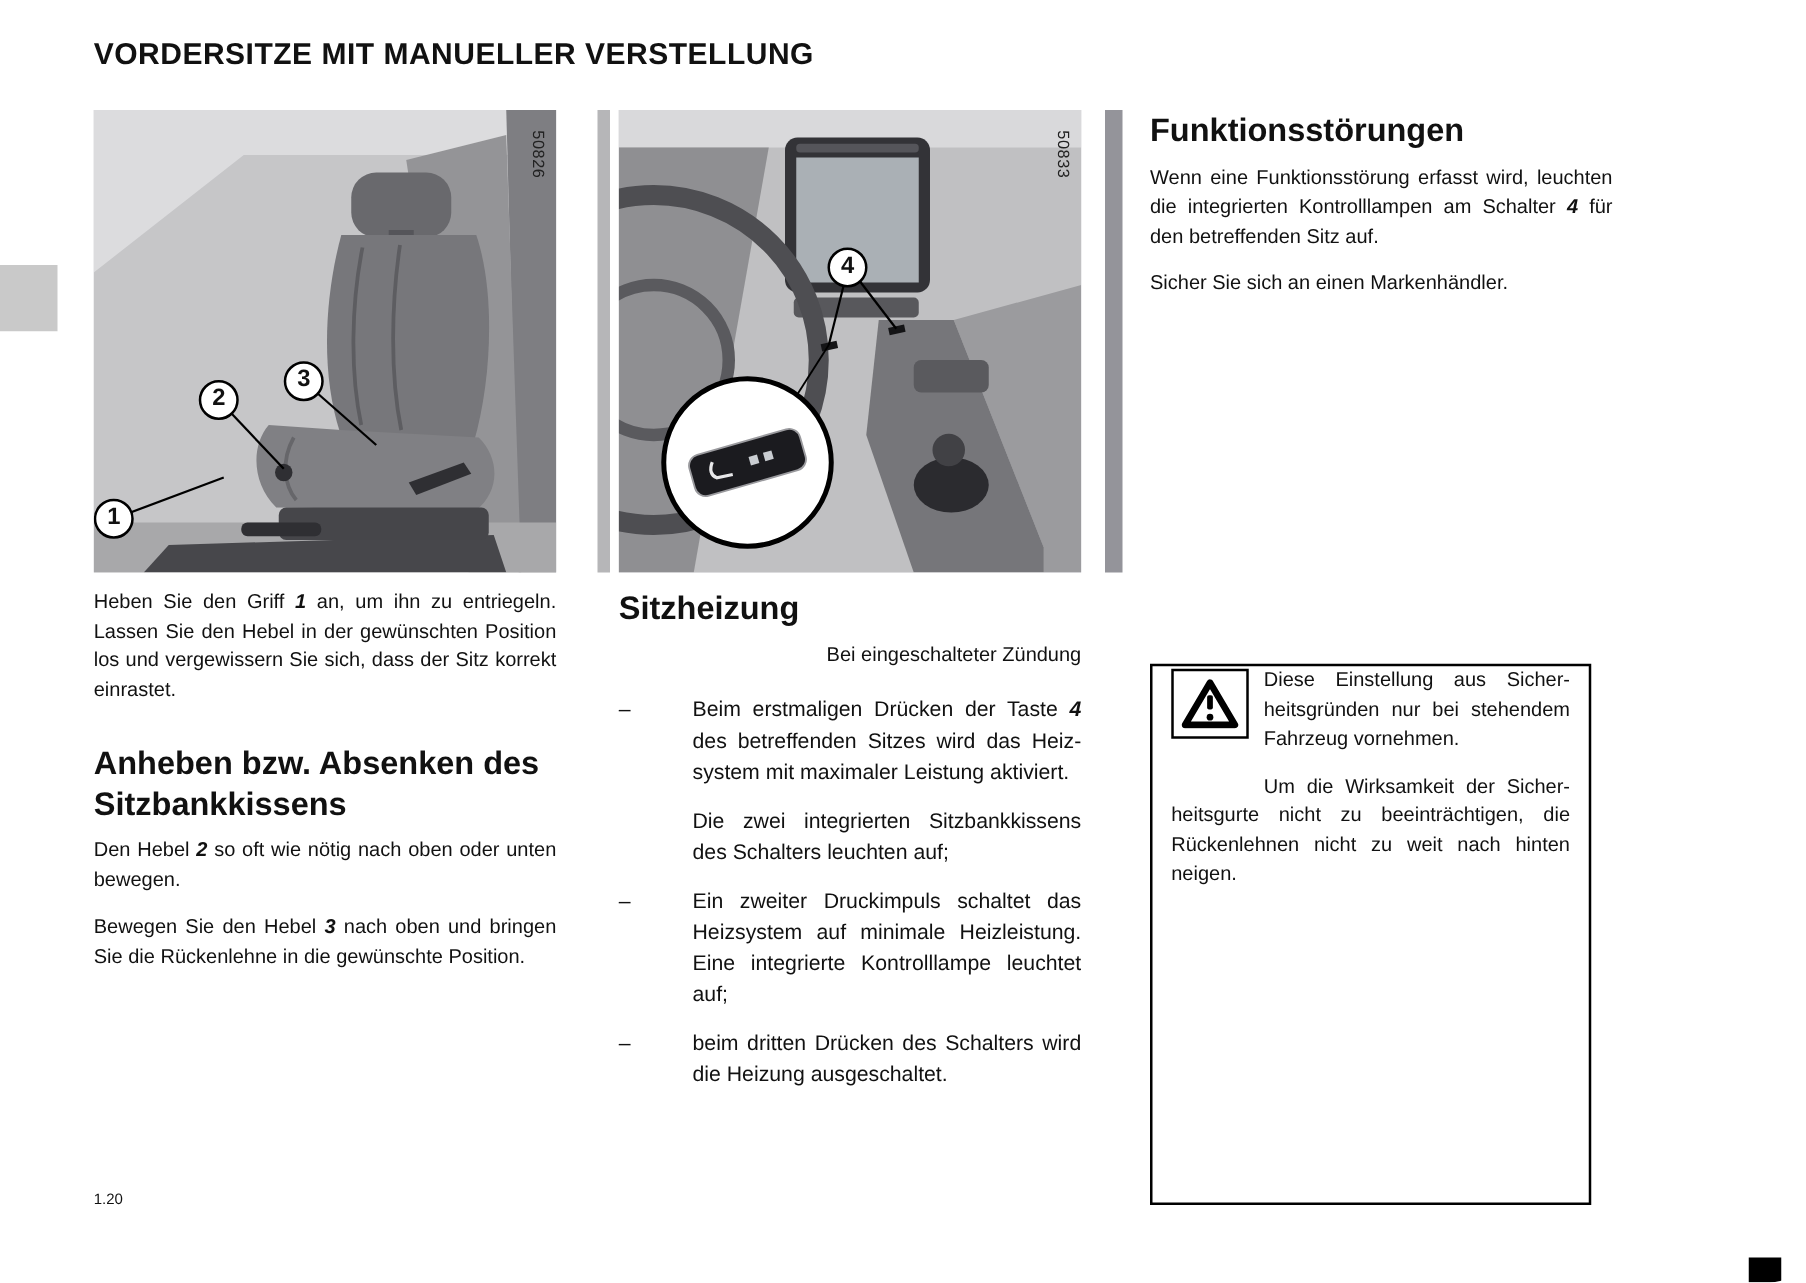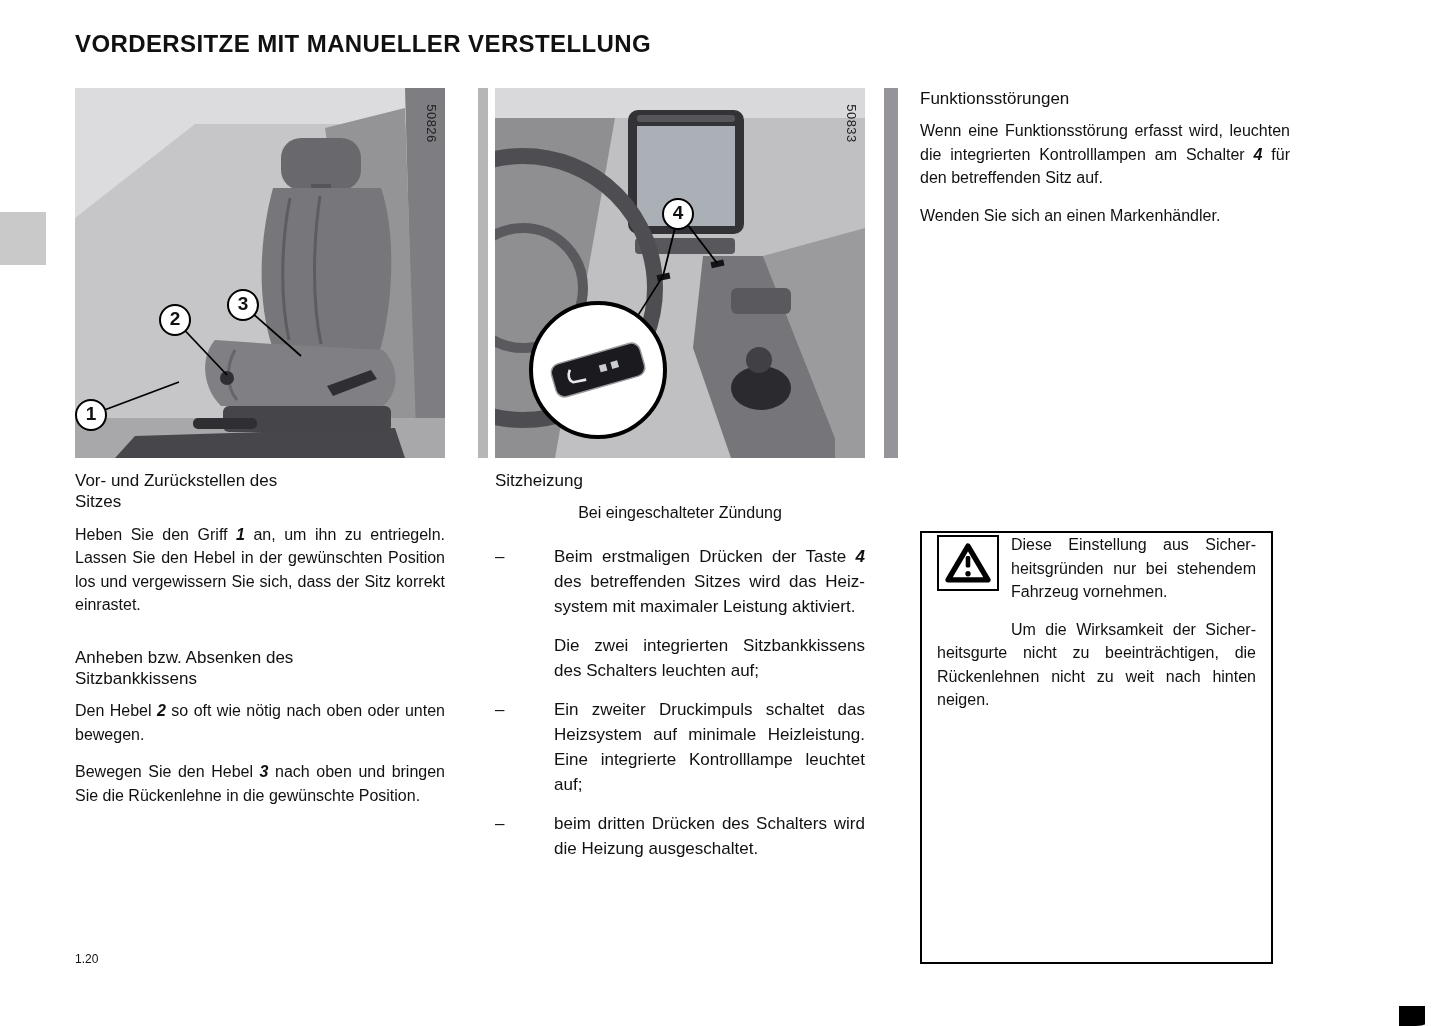--- a/index.html
+++ b/index.html
@@ -16,24 +16,24 @@
   .col { position:absolute; top:88px; width:370px; }
   #col1 { left:75px; } #col2 { left:495px; } #col3 { left:920px; }
   .photo { position:relative; width:370px; height:370px; background:#c4c4c6; overflow:hidden; }
   .photo svg { position:absolute; left:0; top:0; }
   .photo-id { position:absolute; left:333px; top:28px; width:46px; text-align:center;
     transform:rotate(90deg); font-size:13px; color:#222; letter-spacing:.5px; }
   .callout { position:absolute; width:32px; height:32px; border-radius:50%; background:#fff;
     border:2.5px solid #000; font-weight:bold; font-size:19px; line-height:26px; text-align:center; z-index:3; }
   .blocks { margin-top:12px; }
   #col3 .blocks { margin-top:0; }
-  .h2 { font-weight:normal; font-size:17px; line-height:1.25; margin:30px 0 10px; white-space:pre-line; }
+  .h2 { font-weight:bold; font-size:26px; line-height:1.25; margin:30px 0 10px; white-space:pre-line; }
   .blocks .h2:first-child { margin-top:0; }
   .para { font-size:16px; line-height:1.47; text-align:justify; margin:0 0 14px; hyphens:manual; }
-  .para.noj { text-align:center; margin-bottom:20px; }
+  .para.noj { text-align:right; margin-bottom:20px; }
   .li { display:flex; margin:0 0 14px; font-size:17px; line-height:1.47; }
   .dash { flex:0 0 27px; }
   .li-body { flex:1; text-align:justify; hyphens:manual;margin-left:32px; }
   .bi { font-weight:bold; font-style:italic; }
   .warnbox { position:absolute; left:920px; top:531px; width:353px; height:433px;
     border:2px solid #000; padding:0 15px; overflow:hidden; }
   .warn-icon { float:left; width:62px; height:56px; border:2px solid #000; background:#fff;
     display:flex; align-items:center; justify-content:center; margin:2px 12px 4px 0; }
   .warnbox .para.indent { text-indent:74px; }
   .page-number { position:absolute; left:75px; top:952px; font-size:12px; }
@@ -72,22 +72,20 @@
         <path d="M16,327 L104,294" stroke="#000" stroke-width="1.8"></path>
         <path d="M100,232 L152,287" stroke="#000" stroke-width="1.8"></path>
         <path d="M168,217 L226,268" stroke="#000" stroke-width="1.8"></path>
       </svg>
       <div class="callout" style="left:0;top:311px;">1</div>
       <div class="callout" style="left:84px;top:216px;">2</div>
       <div class="callout" style="left:152px;top:201px;">3</div>
       <div class="photo-id">50826</div>
     </div>
     <div class="blocks">
-        <div class="h2">Vor- und Zurückstellen des
-Sitzes</div>
         <p class="para">Heben Sie den Griff <span class="bi">1</span> an, um ihn zu ent­riegeln. Lassen Sie den Hebel in der ge­wünschten Position los und ver­gewissern Sie sich, dass der Sitz korrekt einrastet.</p>
         <div class="h2">Anheben bzw. Absenken des
 Sitzbankkissens</div>
         <p class="para">Den Hebel <span class="bi">2</span> so oft wie nötig nach oben oder unten bewegen.</p>
         <p class="para">Bewegen Sie den Hebel <span class="bi">3</span> nach oben und bringen Sie die Rückenlehne in die ge­wünschte Position.</p>
       </div>
   </div>
 
   <div class="col" id="col2">
     <div class="photo">
@@ -141,21 +139,21 @@
           <span class="dash">–</span>
           <div class="li-body">beim dritten Drücken des Schalters wird die Heizung ausgeschaltet.</div>
         </div>
       </div>
   </div>
 
   <div class="col" id="col3">
     <div class="blocks">
         <div class="h2">Funktionsstörungen</div>
         <p class="para">Wenn eine Funktionsstörung erfasst wird, leuchten die integrierten Kontrolllampen am Schalter <span class="bi">4</span> für den betreffenden Sitz auf.</p>
-        <p class="para">Wenden Sie sich an einen Markenhändler.</p>
+        <p class="para">Sicher Sie sich an einen Markenhändler.</p>
       </div>
   </div>
 
   <div class="warnbox">
     <div class="warn-icon">
       <svg width="46" height="40" viewBox="0 0 60 52">
         <path d="M30,4 L56,48 L4,48 Z" fill="#fff" stroke="#000" stroke-width="7" stroke-linejoin="round"></path>
         <rect x="27" y="17" width="6" height="15" rx="2" fill="#000"></rect>
         <circle cx="30" cy="40" r="3.5" fill="#000"></circle>
       </svg>

